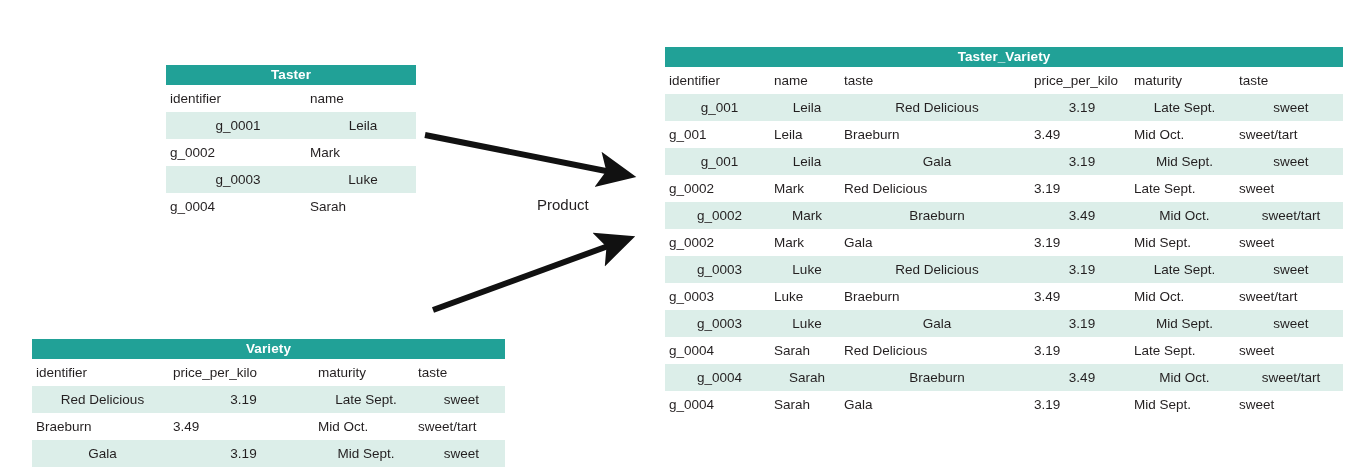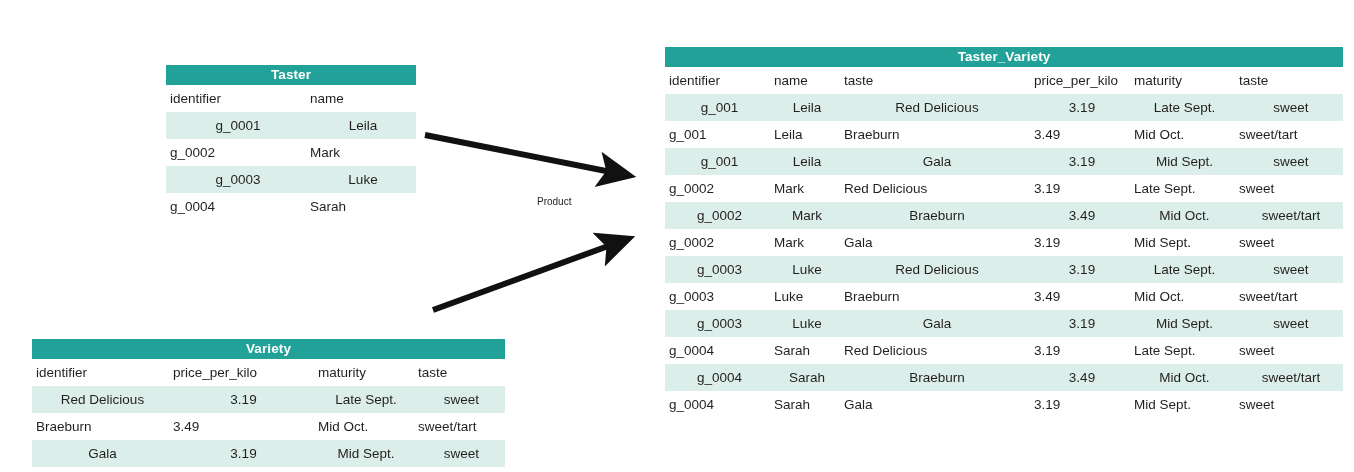--- a/index.html
+++ b/index.html
@@ -90,21 +90,21 @@
   #arrows {
     position: absolute;
     left: 0; top: 0;
     width: 1354px; height: 472px;
     pointer-events: none;
   }
   #product-label {
     position: absolute;
     left: 537px;
     top: 196px;
-    font-size: 10px;
+    font-size: 15px;
     color: #231f20;
     white-space: nowrap;
   }
 </style>
 </head>
 <body>
 
 <div class="table-block" id="taster-table">
   <div class="tbl-title">Taster</div>
   <table class="grid">

